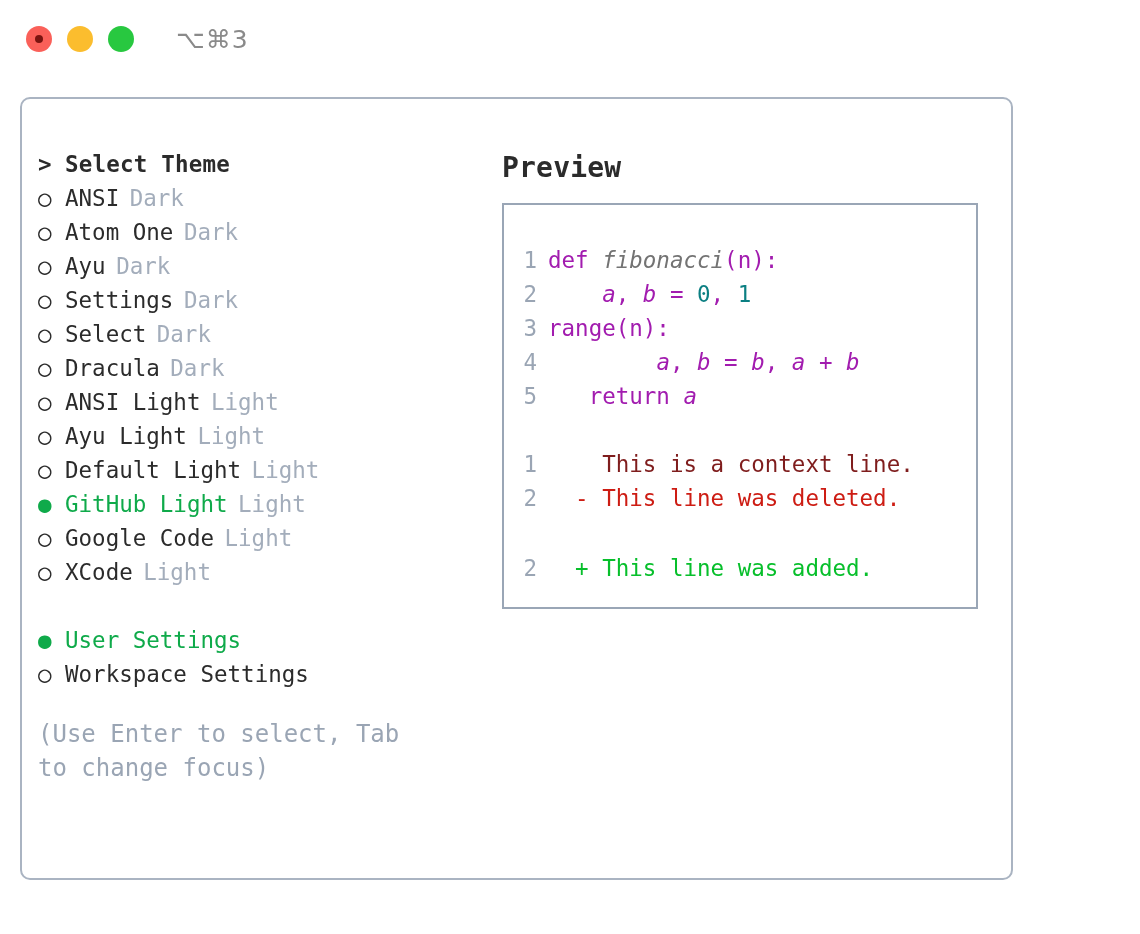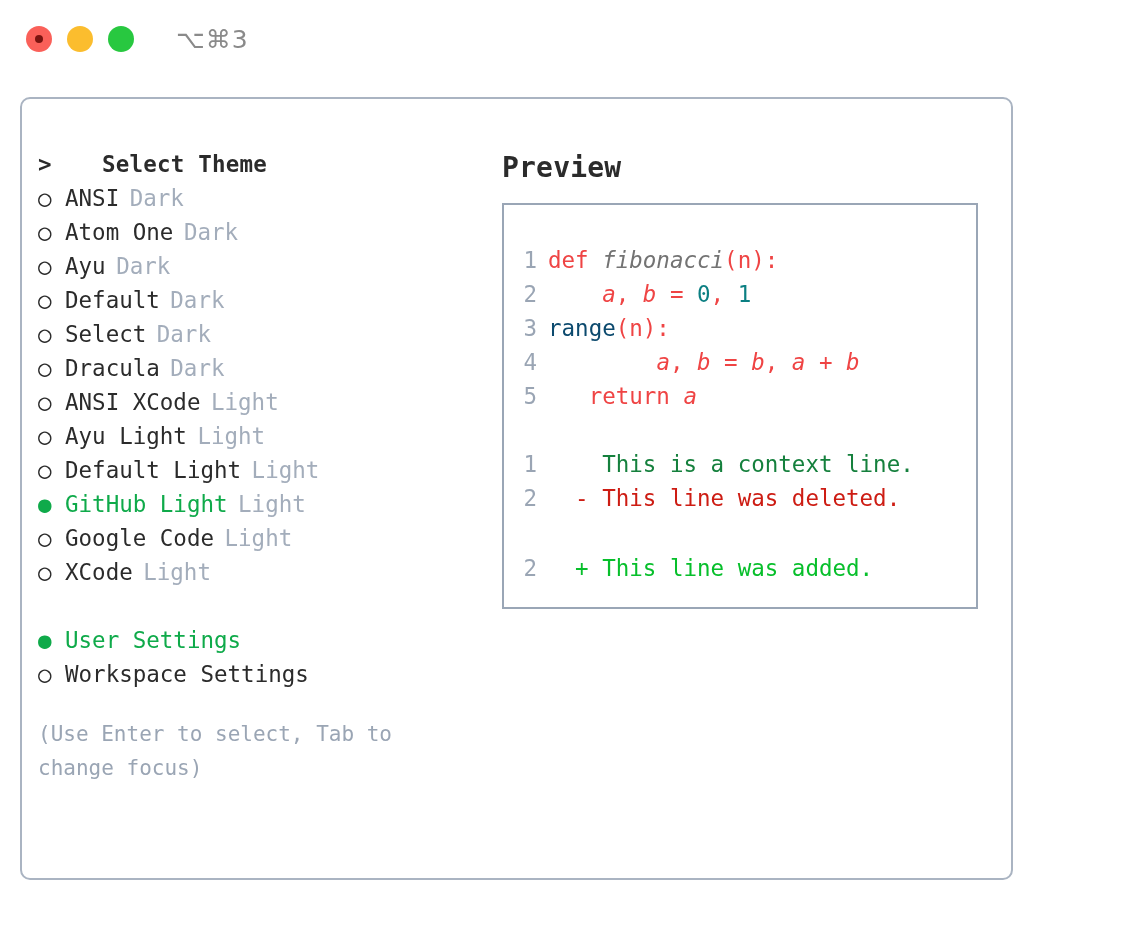--- a/index.html
+++ b/index.html
@@ -100,27 +100,27 @@
     font-size: 22.5px;
     line-height: 1;
     color: #2b2b2b;
   }
   .marker.arrow { font-weight: bold; }
   .marker.sel   { color: #0faa4a; }
   .label       { color: #2b2b2b; }
   .label.sel   { color: #0faa4a; }
   .variant     { color: #a3adbb; margin-left: 10.5px; }
 
-  .heading-row .label { font-weight: bold; letter-spacing: 0.2px; margin-left: 37px; }
+  .heading-row .label { font-weight: bold; letter-spacing: 0.2px; }
 
   .spacer-row { height: 34px; }
 
   #hint {
     margin-top: 22px;
-    font-size: 21px;
+    font-size: 24px;
     line-height: 34px;
     color: #9aa5b4;
     width: 400px;
   }
 
   
   #right-col {
     position: absolute;
     left: 480px;
     top: 52px;
@@ -151,27 +151,27 @@
     white-space: pre;
   }
   .lineno {
     width: 44px;
     flex: 0 0 44px;
     text-align: right;
     color: #9aa5b4;
     padding-right: 11px;
     box-sizing: border-box;
   }
-  .code-text { color: #ef4444; }
+  .code-text { color: #a21caf; }
   .tok-fn   { color: #737373; font-style: italic; }
   .tok-num  { color: #0b7f82; }
-  .tok-call { color: #0c4a6e; }
+  .tok-call { color: #a21caf; }
   .tok-var  { font-style: italic; }
   .blank-line { height: 34px; }
-  .diff-ctx { color: #15803d; }
+  .diff-ctx { color: #7f1d1d; }
   .diff-del { color: #cd1c13; }
   .diff-add { color: #07bf2b; margin-top: 36px; }
 </style>
 </head>
 <body>
 
 <div id="window">
 
   <div id="titlebar">
     <span class="dot red"></span>
@@ -198,36 +198,36 @@
             <span class="label">Atom One</span>
             <span class="variant">Dark</span>
           </div>
           <div class="row">
             <span class="marker">○</span>
             <span class="label">Ayu</span>
             <span class="variant">Dark</span>
           </div>
           <div class="row">
             <span class="marker">○</span>
-            <span class="label">Default</span>
+            <span class="label">Settings</span>
             <span class="variant">Dark</span>
           </div>
           <div class="row">
             <span class="marker">○</span>
             <span class="label">Select</span>
             <span class="variant">Dark</span>
           </div>
           <div class="row">
             <span class="marker">○</span>
             <span class="label">Dracula</span>
             <span class="variant">Dark</span>
           </div>
           <div class="row">
             <span class="marker">○</span>
-            <span class="label">ANSI XCode</span>
+            <span class="label">ANSI Light</span>
             <span class="variant">Light</span>
           </div>
           <div class="row">
             <span class="marker">○</span>
             <span class="label">Ayu Light</span>
             <span class="variant">Light</span>
           </div>
           <div class="row">
             <span class="marker">○</span>
             <span class="label">Default Light</span>

